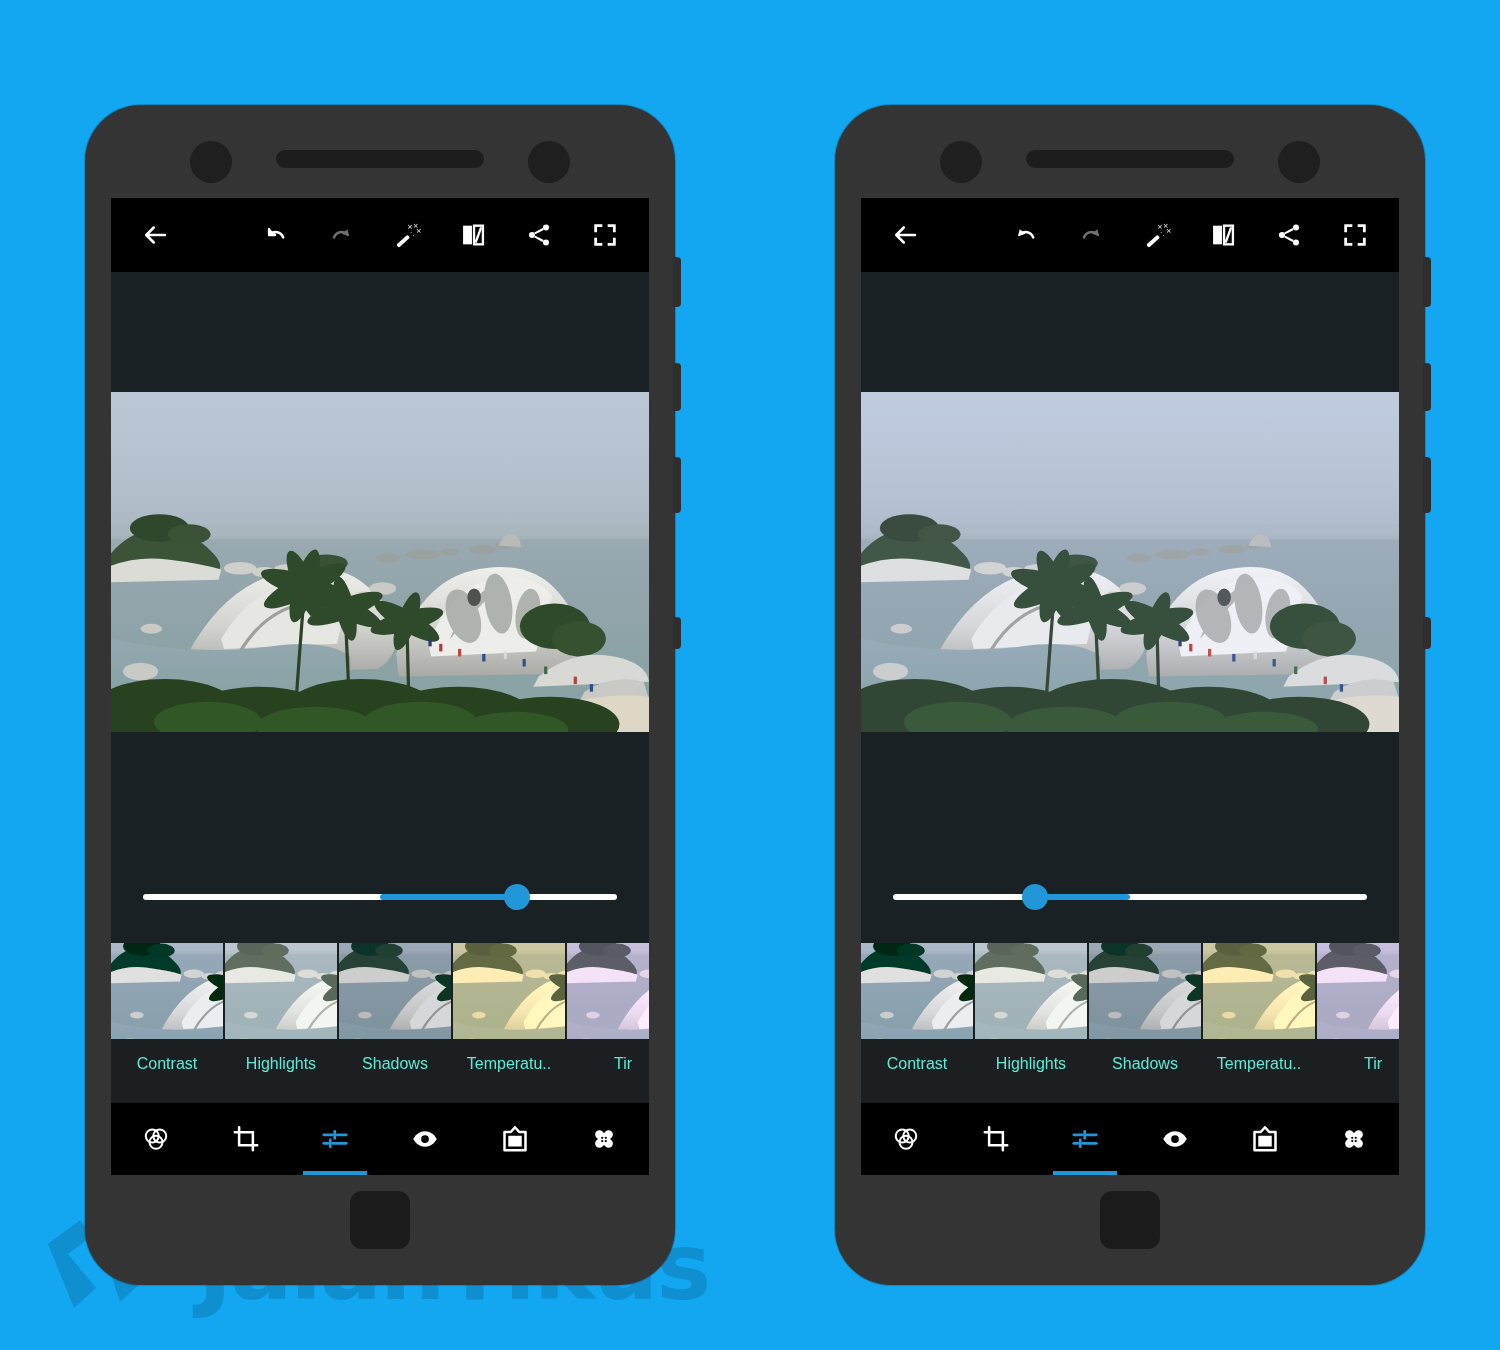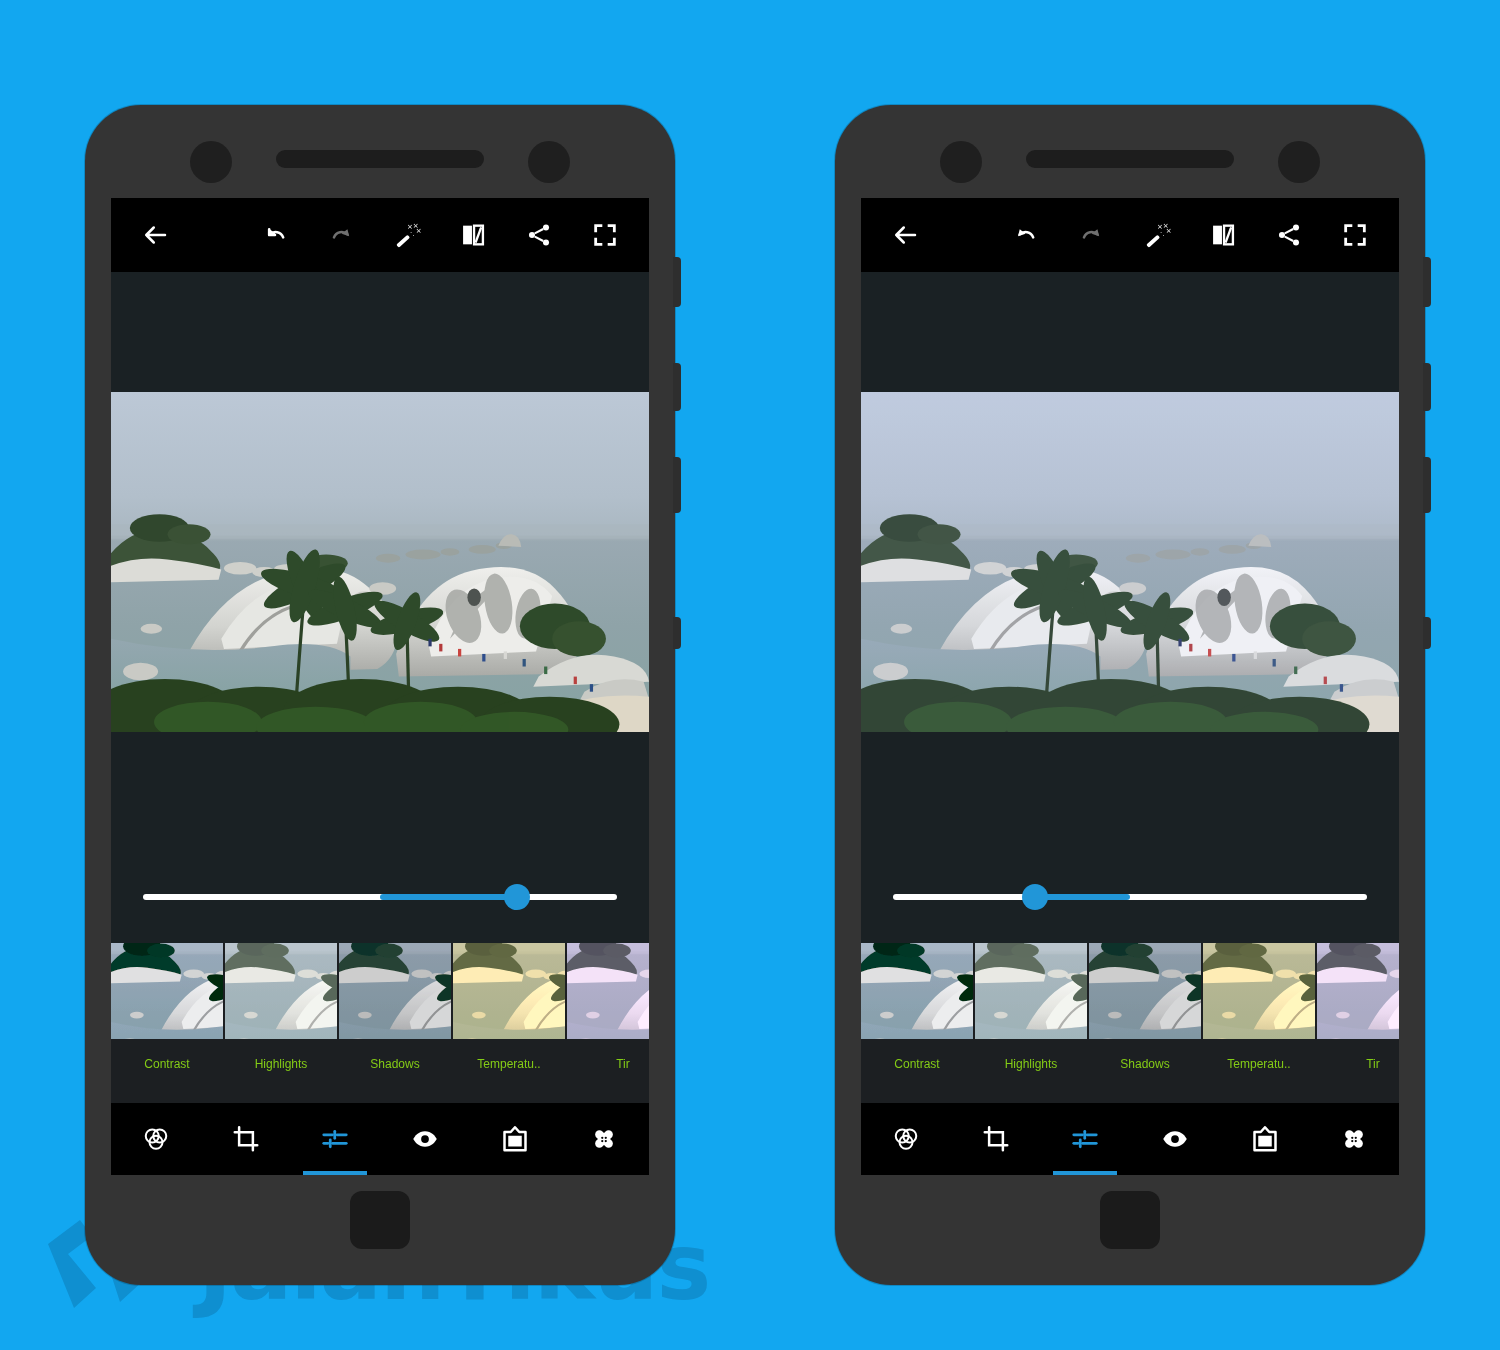--- a/index.html
+++ b/index.html
@@ -138,21 +138,21 @@
   }
   .thumb-img{
     width:112px; height:96px;
     position:relative; overflow:hidden;
     background:#6d8399;
   }
   .thumb-img.sel{ box-shadow:inset 0 0 0 3px #ffffff; }
   .thumb-img svg{ display:block; width:100%; height:100%; }
   .thumb-label{
     margin-top:13px;
-    color:#84cc16; font-size:12px; line-height:24px;
+    color:#5eead4; font-size:16px; line-height:24px;
     white-space:nowrap;
   }
 
   
   .bottomnav{
     flex:0 0 auto;
     height:72px; background:#000000;
     display:flex; align-items:center;
     position:relative;
   }

